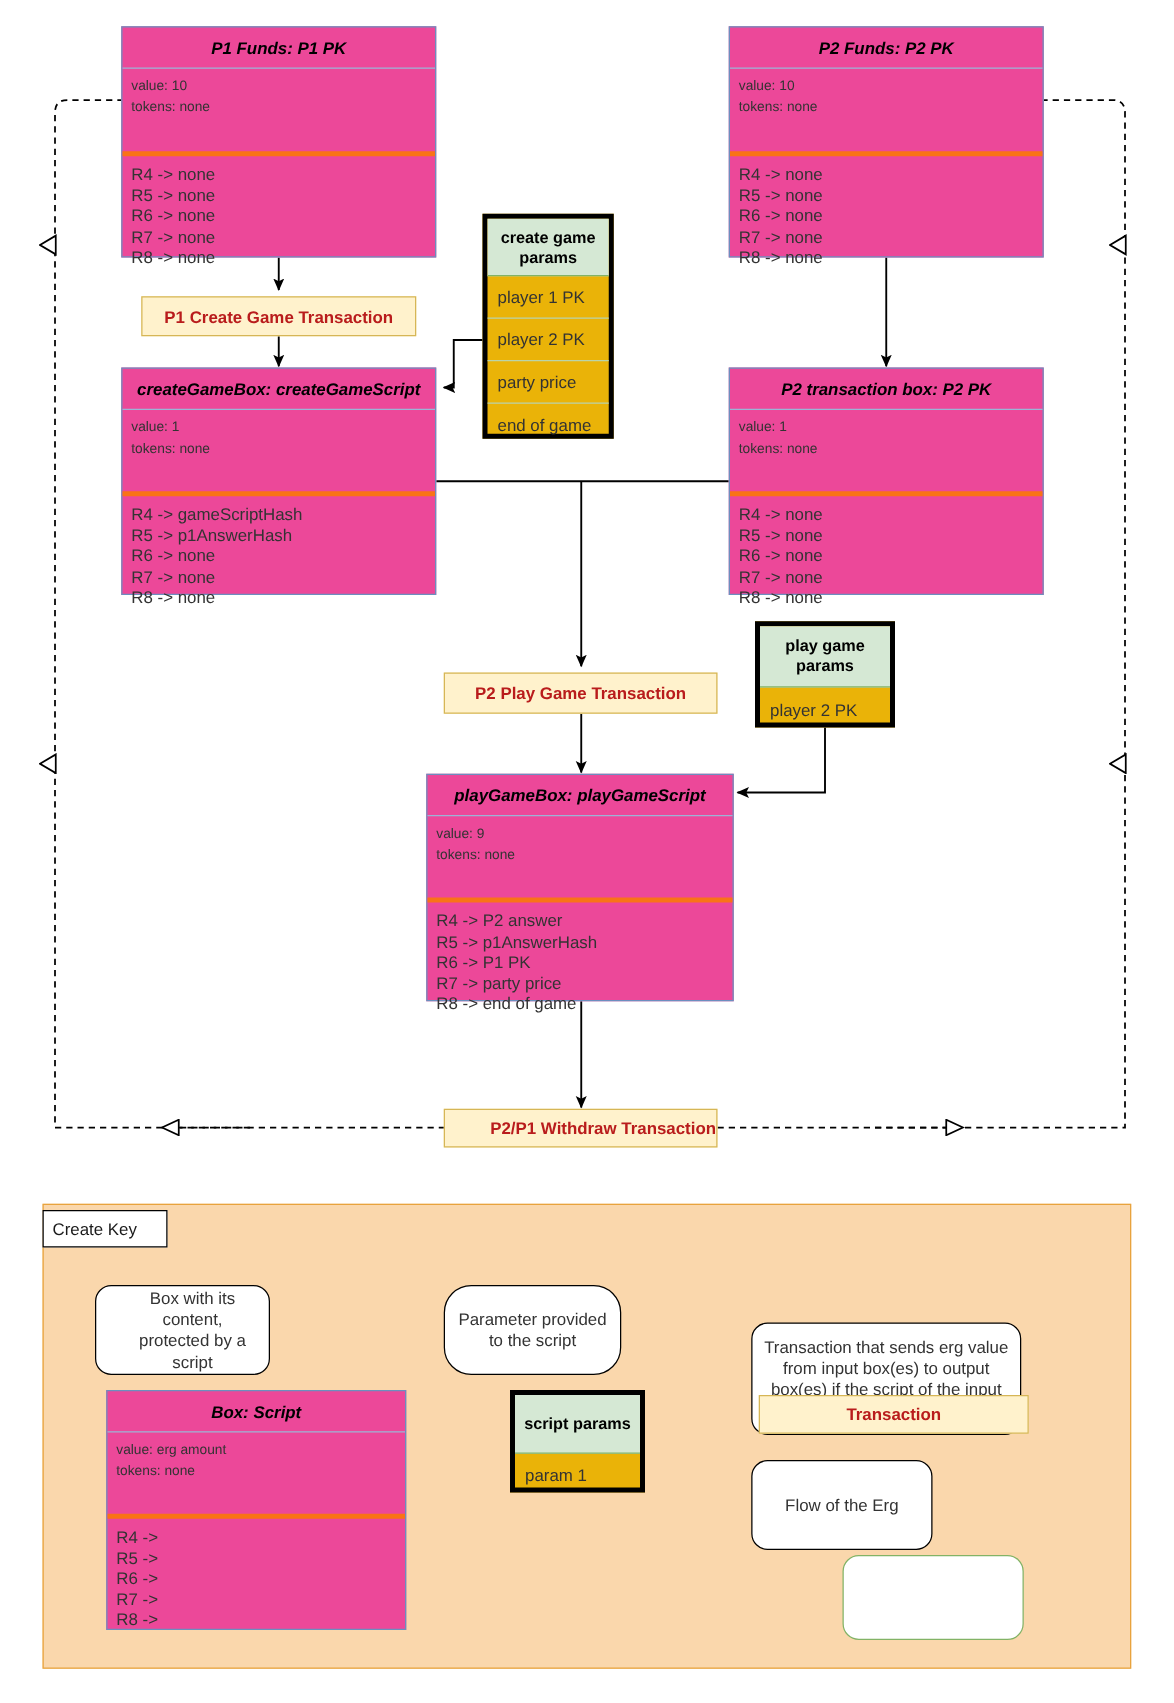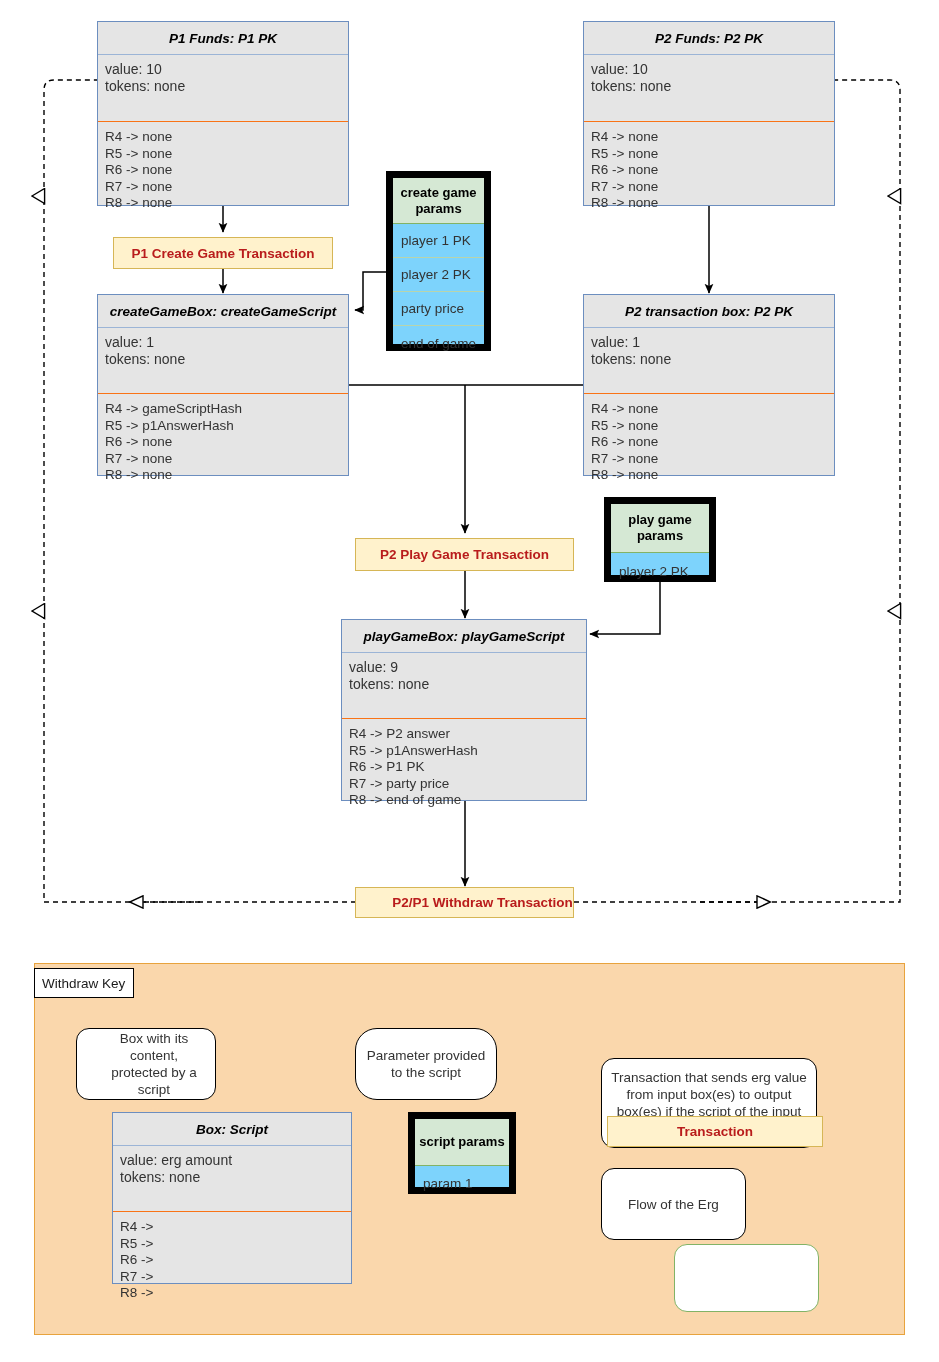--- a/index.html
+++ b/index.html
@@ -4,33 +4,33 @@
 <style>
   html,body{margin:0;padding:0;background:#ffffff;}
   body{width:939px;height:1362px;position:relative;
        font-family:"Liberation Sans","DejaVu Sans",sans-serif;
        color:#1a1a1a;-webkit-font-smoothing:antialiased;}
   #stage{position:absolute;left:0;top:0;width:939px;height:1362px;overflow:hidden;}
 
   .abs{position:absolute;box-sizing:border-box;}
 
   
-  .boxcard{background:#e5e5e5;border:1px solid #6c8ebf;box-sizing:border-box;}
+  .boxcard{background:#ec4899;border:1px solid #6c8ebf;box-sizing:border-box;}
   .boxcard .bc-title{
       text-align:center;font-style:italic;font-weight:bold;font-size:13.5px;
       color:#000;border-bottom:1px solid #9bb4d6;
       display:flex;align-items:center;justify-content:center;}
   .boxcard .bc-val{
-      border-bottom:1px solid #f97316;padding:6px 7px 7px 7px;
-      font-size:14px;line-height:16.5px;color:#333;}
+      border-bottom:4px solid #f97316;padding:6px 7px 7px 7px;
+      font-size:11px;line-height:16.5px;color:#333;}
   .boxcard .bc-regs{padding:7px 7px 6px 7px;font-size:13.5px;line-height:16.5px;color:#333;}
   .boxcard .bc-val div,.boxcard .bc-regs div{white-space:pre;}
 
   
-  .paramcard{background:#7dd3fc;border:7px solid #000000;box-sizing:border-box;}
+  .paramcard{background:#eab308;border:4px solid #000000;box-sizing:border-box;}
   .paramcard .pc-title{
       background:#d5e8d4;text-align:center;font-weight:bold;font-size:13px;
       line-height:16px;color:#000;border-bottom:1px solid #82b366;
       display:flex;align-items:center;justify-content:center;}
   .paramcard .pc-item{
       font-size:13.5px;color:#333;display:flex;align-items:center;
       padding-left:8px;border-bottom:1px solid #b9d4ab;}
   .paramcard .pc-item:last-child{border-bottom:none;}
 
   
@@ -201,26 +201,26 @@
       <div>R6 -&gt; P1 PK</div>
       <div>R7 -&gt; party price</div>
       <div>R8 -&gt; end of game</div>
     </div>
   </div>
 
   <div class="abs txbox" style="left:355px;top:887px;width:219px;height:31px;padding-left:36px;">P2/P1 Withdraw Transaction</div>
 
   <div class="abs keypanel" style="left:34px;top:963px;width:871px;height:372px;"></div>
 
-  <div class="abs keytab" style="left:34px;top:968px;width:100px;height:30px;">Withdraw Key</div>
+  <div class="abs keytab" style="left:34px;top:968px;width:100px;height:30px;">Create Key</div>
 
   <div class="abs roundbox" style="left:76px;top:1028px;width:140px;height:72px;white-space:pre-line;padding-left:22px;">Box with its content,
 protected by a script</div>
 
-  <div class="abs boxcard" style="left:85px;top:1112px;width:240px;height:172px;margin-left:27px;">
+  <div class="abs boxcard" style="left:85px;top:1112px;width:240px;height:192px;">
     <div class="bc-title" style="height:32px;">Box: Script</div>
     <div class="bc-val" style="height:52px;">
       <div>value: erg amount</div>
       <div>tokens: none</div>
     </div>
     <div class="bc-regs">
       <div>R4 -&gt;</div>
       <div>R5 -&gt;</div>
       <div>R6 -&gt;</div>
       <div>R7 -&gt;</div>

